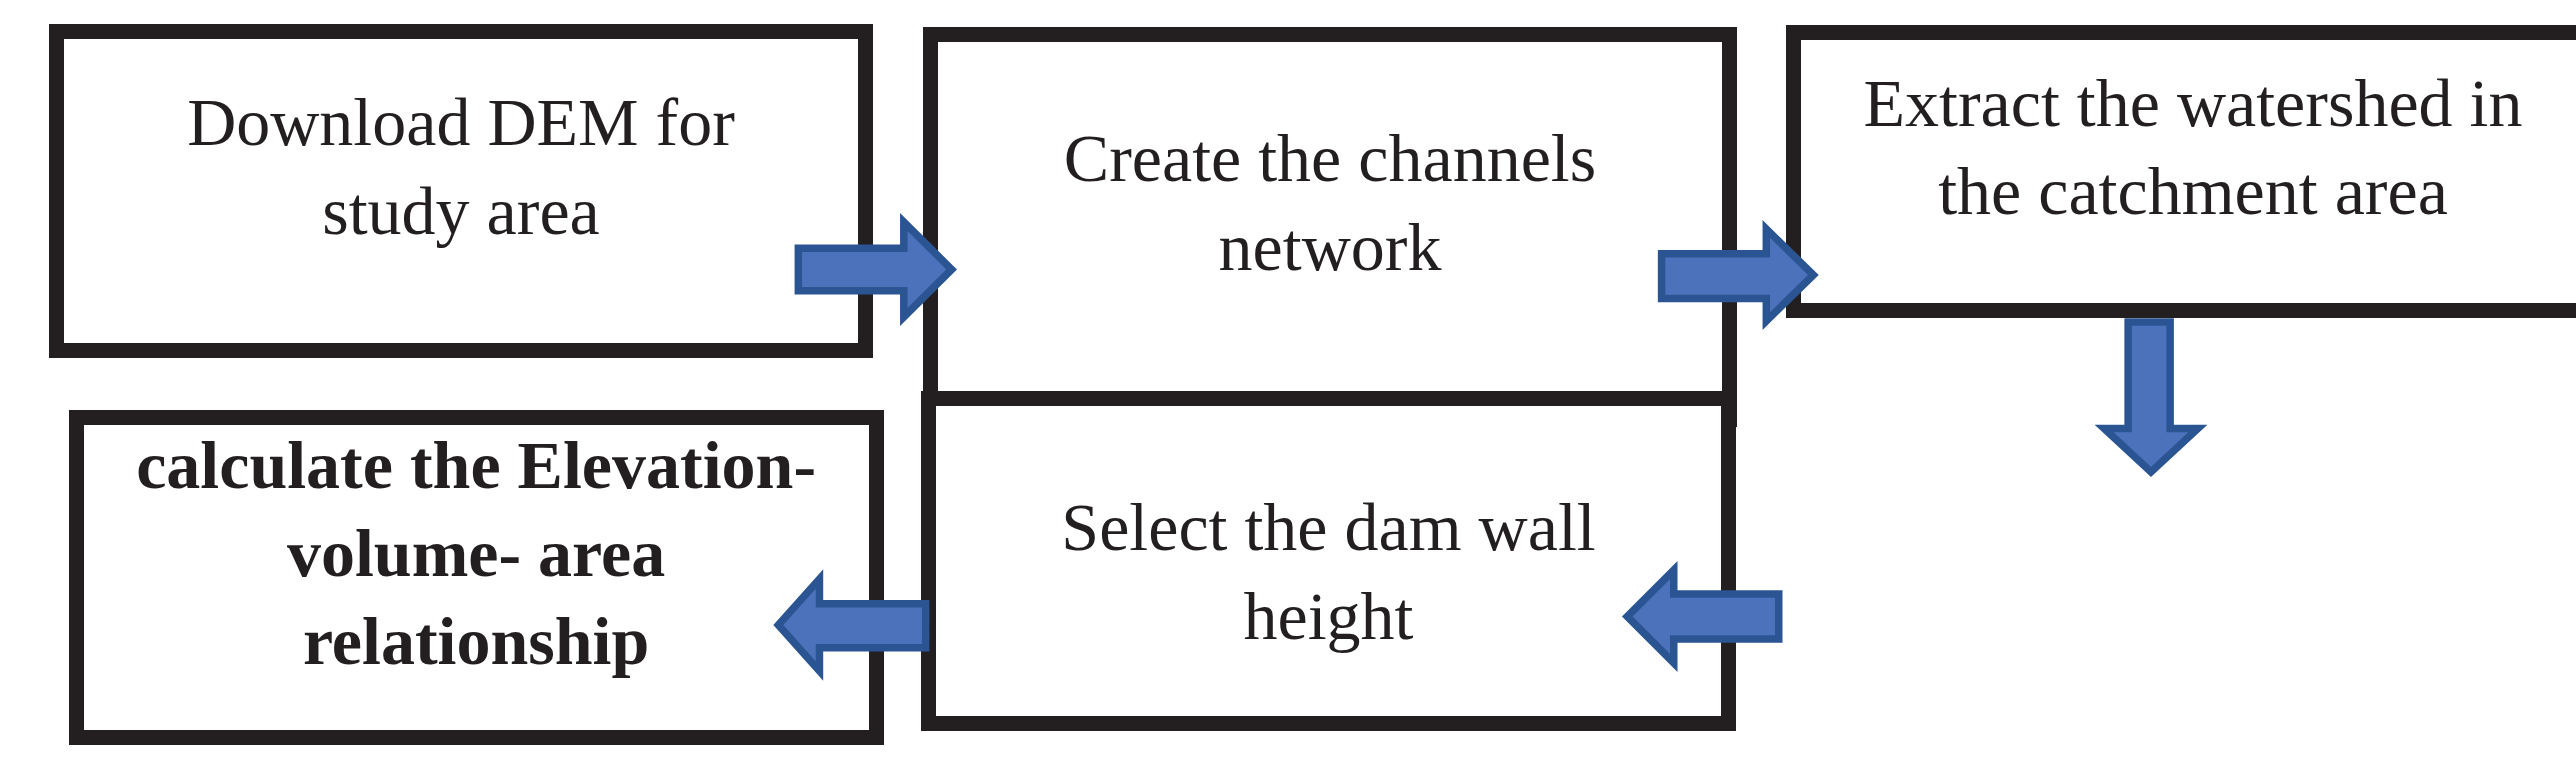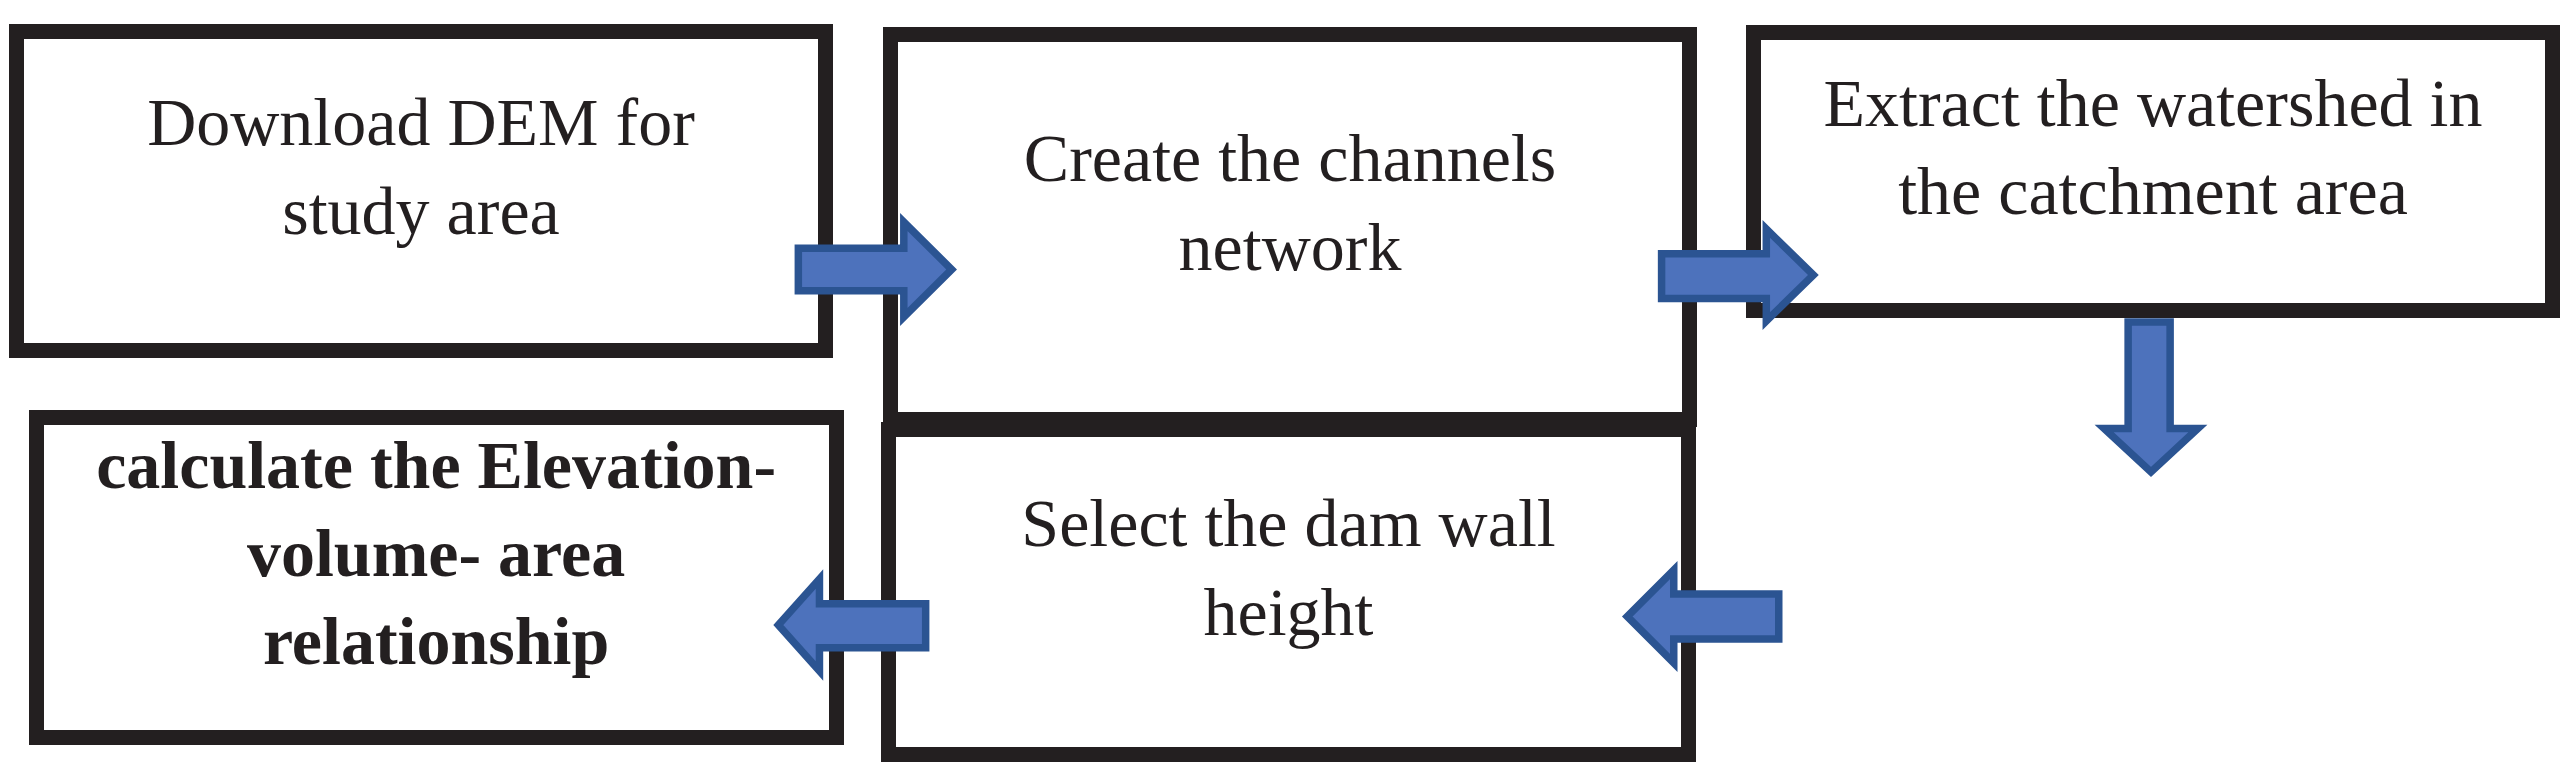--- a/index.html
+++ b/index.html
@@ -17,20 +17,21 @@
   .box {
     position: absolute;
     box-sizing: border-box;
     background: #FFFFFF;
     border: 15px solid var(--box-border, #231F20);
     display: flex;
     align-items: center;
     justify-content: center;
     padding: 7.5px 15px 56px 15px;
     z-index: 1;
+    margin-left: 40px;
   }
   .box-text {
     font-family: "Liberation Serif", "DejaVu Serif", serif;
     font-size: 68px;
     line-height: 1.3;
     color: var(--text-color, #231F20);
     text-align: center;
     white-space: pre-line;
   }
   .arrow {
@@ -41,21 +42,21 @@
   .arrow polygon {
     fill: var(--arrow-fill, #4D72BC);
     stroke: var(--arrow-stroke, #2B5492);
     stroke-width: 10;
     stroke-linejoin: miter;
   }
   .b1 { left: 9px;   top: 24px;  width: 824px; height: 334px; }
   .b2 { left: 883px; top: 27px;  width: 814px; height: 400px; }
   .b3 { left: 1746px; top: 25px;  width: 814px; height: 293px; }
   .b4 { left: 28.6px;   top: 410px; width: 815px; height: 335px; font-weight: bold; }
-  .b5 { left: 881px; top: 422px; width: 815px; height: 340px; }
+  .b5 { left: 881px; top: 391px; width: 815px; height: 340px; align-items: flex-end; }
   .b6 { left: 1738px; top: 411px; width: 821px; height: 329px; }
   .aA { left: 798px; top: 222px; }
   .aB { left: 1661px; top: 229px; }
   .aC { left: 2104px; top: 322px; }
   .aD { left: 1627px; top: 570px; }
   .aE { left: 778px; top: 579px; }
 </style>
 </head>
 <body>
 

